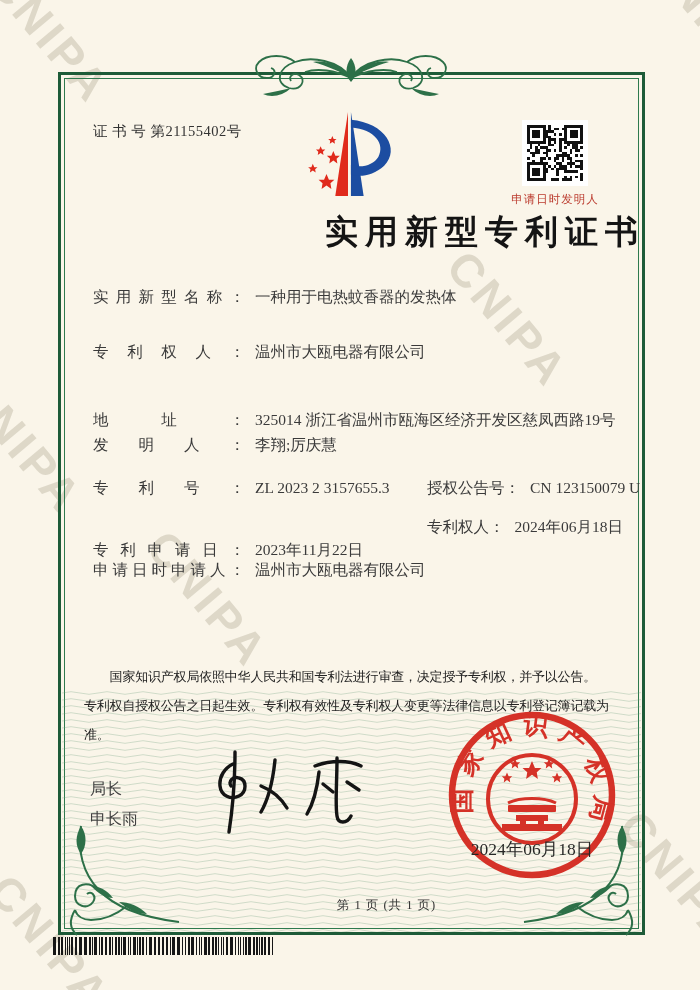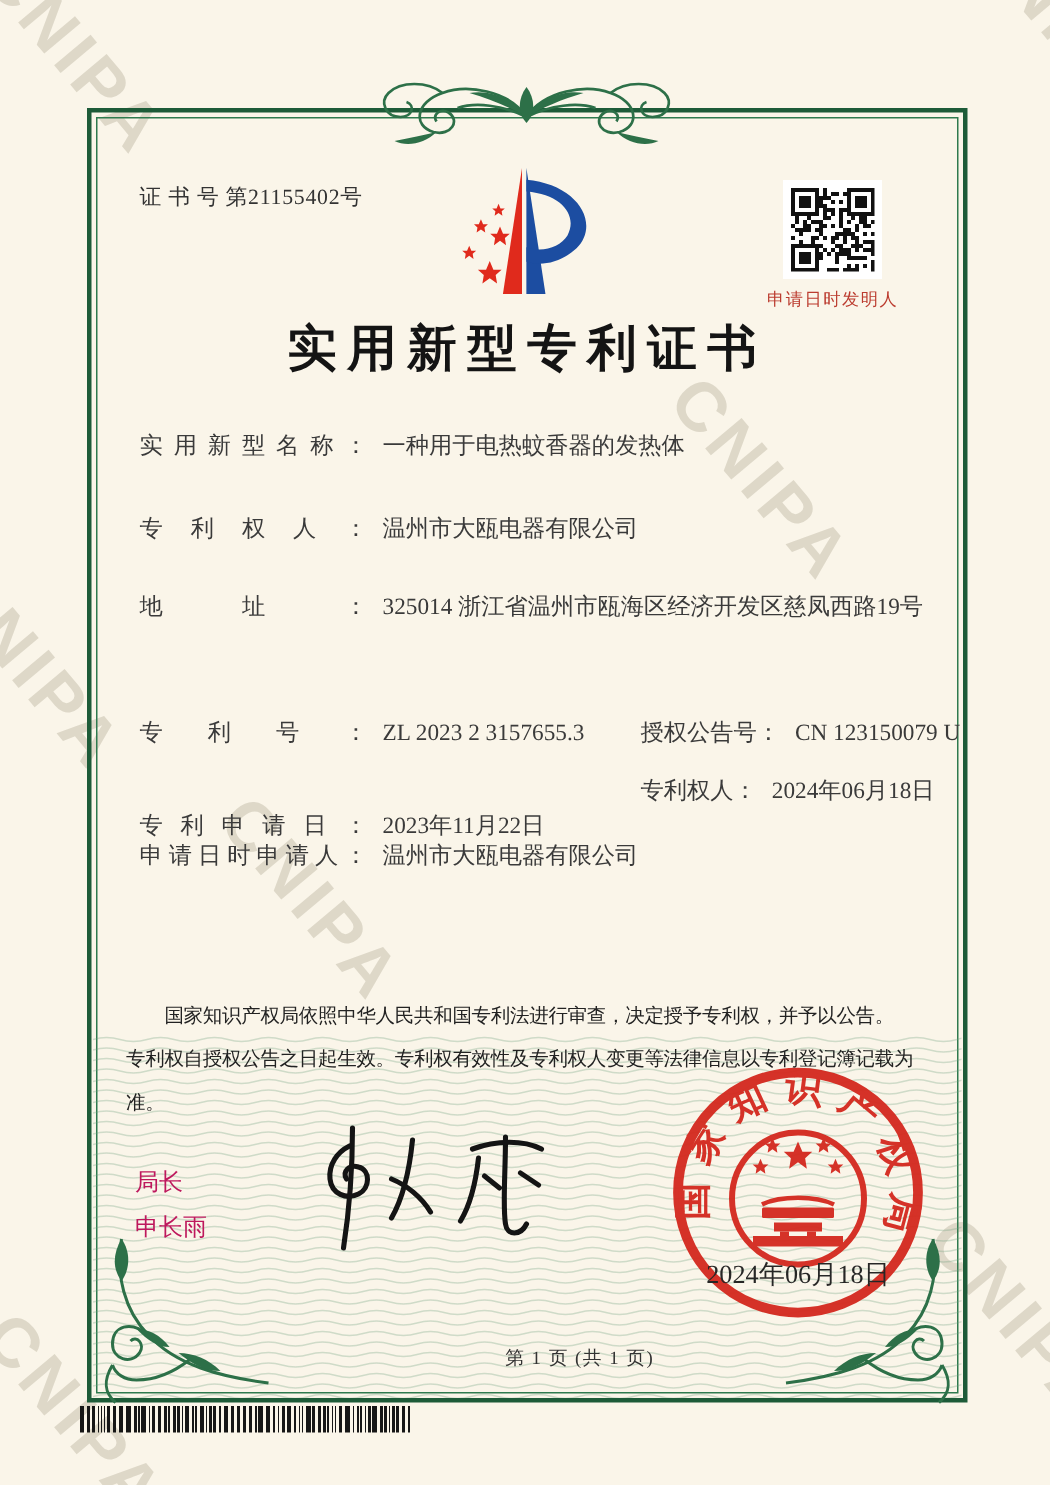--- a/index.html
+++ b/index.html
@@ -12,31 +12,31 @@
   .frame-inner{position:absolute;inset:3px;border:1px solid #2e7a4e;}
   #wavy{position:absolute;left:62px;top:690px;z-index:1;}
   #wavy path{fill:none;stroke:rgba(110,160,125,.30);stroke-width:1;}
   .orn{position:absolute;z-index:3;}
   .certno{position:absolute;left:93px;top:122px;font-size:14.5px;letter-spacing:.5px;color:#333;z-index:2;}
   .logo{position:absolute;left:288px;top:110px;z-index:2;}
   .qrbox{position:absolute;left:522px;top:120px;width:66px;height:66px;background:#fff;z-index:2;}
   .qrbox svg{position:absolute;left:5px;top:5px;shape-rendering:crispEdges;}
   .qrcaption{position:absolute;left:505px;top:192px;width:100px;text-align:center;font-size:11.5px;
              letter-spacing:1px;color:#bb3b2e;z-index:2;}
-  .title{position:absolute;left:58px;top:210px;width:587px;text-align:center;font-size:33px;font-weight:700;
+  .title{position:absolute;left:58px;top:210px;width:587px;text-align:right;font-size:33px;font-weight:700;
          letter-spacing:7px;color:#141414;z-index:2;font-family:Liberation Serif, serif;}
   .row{position:absolute;left:93px;font-size:15.5px;white-space:nowrap;color:#3a3a3a;z-index:2;}
   .row2{position:absolute;left:388px;font-size:15.5px;white-space:nowrap;color:#3a3a3a;z-index:2;}
   .lbl{display:inline-block;width:152px;text-align:justify;text-align-last:justify;}
   .row2 .lbl{width:auto;text-align:left;text-align-last:auto;padding-left:39px;}
   .val{margin-left:10px;}
   .statement{position:absolute;left:84px;top:662px;width:548px;font-size:13px;line-height:29px;
              letter-spacing:-0.2px;white-space:pre-line;color:#222;z-index:2;}
   .signer{position:absolute;left:90px;top:774px;font-family:"Liberation Sans",sans-serif;font-size:16px;
-          line-height:30px;color:#be185d;z-index:2;}
+          line-height:30px;color:#404040;z-index:2;}
   .signature{position:absolute;left:195px;top:746px;z-index:4;}
   .seal{position:absolute;left:444px;top:707px;z-index:5;opacity:.95;}
   .seal .arc{font-size:25px;font-weight:700;letter-spacing:10px;fill:#d4281e;font-family:"Liberation Serif",serif;}
   .seal .sdate{font-size:17.5px;fill:#1c1c1c;font-family:"Liberation Serif",serif;}
   .footer{position:absolute;left:58px;top:897px;width:657px;text-align:center;font-size:12.5px;
           letter-spacing:1px;color:#333;z-index:2;}
   #barcode{position:absolute;left:53px;top:937px;shape-rendering:crispEdges;z-index:2;}
 </style>
 </head>
 <body>
@@ -376,22 +376,25 @@
   <div class="qrcaption">申请日时发明人</div>
 
   <div class="title">实用新型专利证书</div>
 
   <div class="row" style="top:287px">
     <span class="lbl">实用新型名称：</span><span class="val">一种用于电热蚊香器的发热体</span>
   </div>
   <div class="row" style="top:342px">
     <span class="lbl">专利权人：</span><span class="val">温州市大瓯电器有限公司</span>
   </div>
-  <div class="row" style="top:394px">
+  <div class="row" style="top:410px">
     <span class="lbl">地址：</span><span class="val">325014 浙江省温州市瓯海区经济开发区慈凤西路19号</span>
+  </div>
+  <div class="row" style="top:435px">
+    <span class="lbl">发明人：</span><span class="val">李翔;厉庆慧</span>
   </div>
   <div class="row" style="top:478px">
     <span class="lbl">专利号：</span><span class="val">ZL 2023 2 3157655.3</span>
   </div>
   <div class="row2" style="top:478px">
     <span class="lbl">授权公告号：</span><span class="val">CN 123150079 U</span>
   </div>
   <div class="row" style="top:540px">
     <span class="lbl">专利申请日：</span><span class="val">2023年11月22日</span>
   </div>

